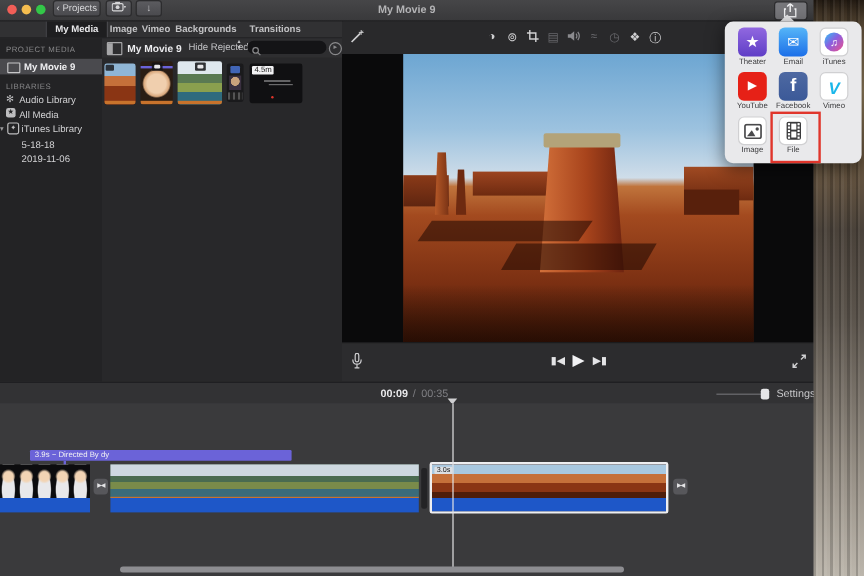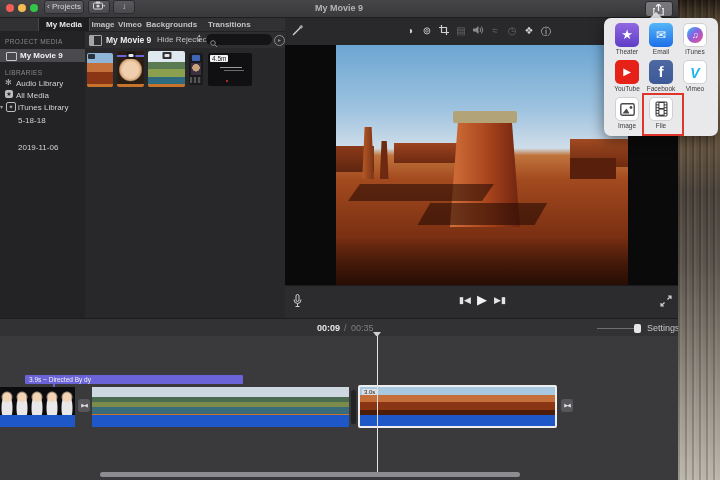--- a/index.html
+++ b/index.html
@@ -132,21 +132,21 @@
     </div>
     <div class="abs" style="left:0;top:70px;width:85px;height:12px;">
       <span class="abs" style="left:0;top:1px;font-size:6px;color:#9a9a9c;">▾</span>
       <span class="abs" style="left:6px;top:0;width:8px;height:8px;border:1px solid #bdbdbf;border-radius:2px;color:#bdbdbf;font-size:6px;line-height:8px;text-align:center;">✦</span>
       <span class="abs side-item" style="left:18px;top:1px;">iTunes Library</span>
     </div>
     <div class="abs" style="left:0;top:83px;width:85px;height:12px;">
       <span class="abs side-item" style="left:18px;top:1px;">5-18-18</span>
     </div>
     <div class="abs" style="left:0;top:95px;width:85px;height:12px;">
-      <span class="abs side-item" style="left:18px;top:1px;margin-top:15px;">2019-11-06</span>
+      <span class="abs side-item" style="left:18px;top:1px;">2019-11-06</span>
     </div>
   </div>
 
   <div class="abs bheader">
     <div class="abs" style="left:4px;top:3px;width:11px;height:9px;border:1px solid #a6a6a8;border-radius:1px;">
       <div style="width:4px;height:9px;background:#a6a6a8;"></div>
     </div>
     <span class="abs" style="left:21px;top:3px;font-size:8.5px;font-weight:bold;color:#ececee;">My Movie 9</span>
     <span class="abs" style="left:72px;top:3px;font-size:8px;color:#c2c2c4;">Hide Rejected</span>
     <span class="abs" style="left:113px;top:1px;font-size:5px;color:#c2c2c4;line-height:5px;">▴<br>▾</span>

